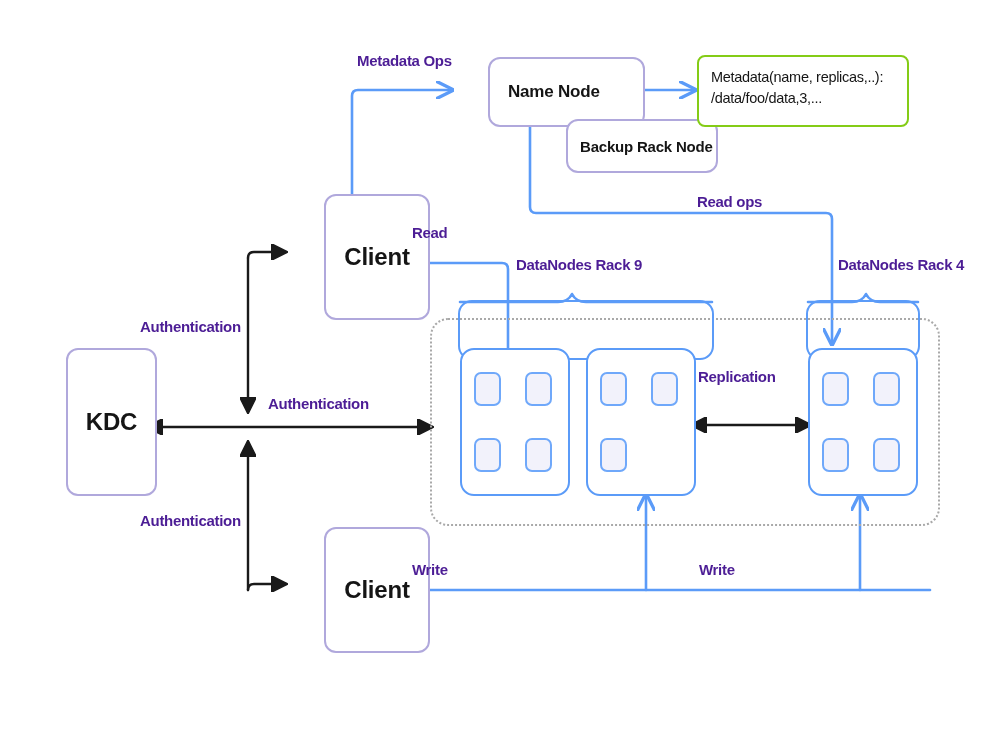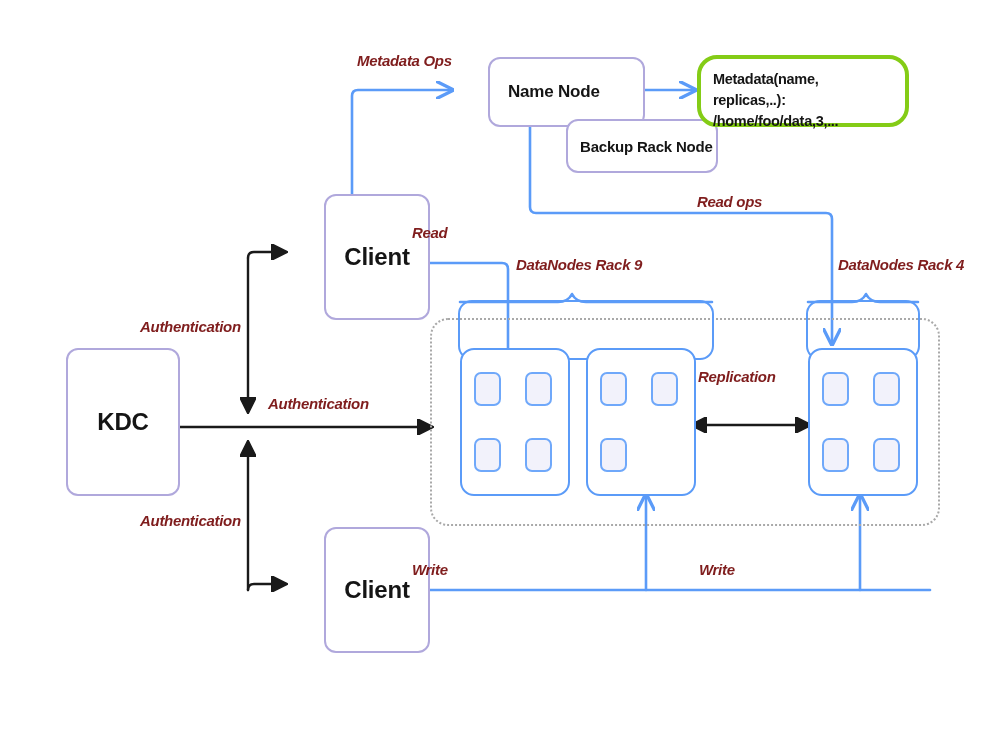--- a/index.html
+++ b/index.html
@@ -34,26 +34,25 @@
     align-items: center;
     justify-content: flex-start;
     color: #151515;
     font-weight: bold;
     letter-spacing: -0.2px;
     margin-left: 28px;
   }
   .node-box.centered { justify-content: center; }
   .lbl {
     position: absolute;
-    color: #7f1d1d;
+    color: #4c1d95;
     font-weight: bold;
     white-space: nowrap;
     letter-spacing: -0.3px;
     font-size: 15px;
-    font-style: italic;
   }
   .rack-shelf {
     position: absolute;
     box-sizing: border-box;
     border: 2.5px solid #5B9BF8;
     border-radius: 14px;
     background: transparent;
   }
   .dn-box {
     position: absolute;
@@ -74,26 +73,26 @@
   .cluster-dotted {
     position: absolute;
     box-sizing: border-box;
     border: 2px dotted #A9A9A9;
     border-radius: 18px;
     background: transparent;
   }
   .meta-box {
     position: absolute;
     box-sizing: border-box;
-    border: 4px solid #84cc16;
-    border-radius: 20px;
+    border: 2px solid #84cc16;
+    border-radius: 8px;
     background: #ffffff;
     padding: 10px 12px 8px 12px;
     color: #151515;
-    font-weight: bold;
+    font-weight: normal;
     font-size: 14.5px;
     line-height: 1.45;
     letter-spacing: -0.3px;
   }
 </style>
 </head>
 <body>
 
 <div id="canvas">
 
@@ -176,32 +175,32 @@
   <div class="node-box" style="left:460px; top:57px; width:157px; height:70px; font-size:17px; padding-left:18px;">
     <span>Name Node</span>
   </div>
 
   <div class="node-box" style="left:538px; top:119px; width:152px; height:54px; font-size:15px; padding-left:12px;">
     <span>Backup Rack Node</span>
   </div>
 
   <div class="meta-box" style="left:697px; top:55px; width:212px; height:72px;">
     <div>Metadata(name, replicas,..):</div>
-    <div>/home/foo/data,3,...</div>
+    <div>/data/foo/data,3,...</div>
   </div>
 
   <div class="node-box centered" style="left:296px; top:194px; width:106px; height:126px; font-size:24px;">
     <span>Client</span>
   </div>
 
   <div class="node-box centered" style="left:296px; top:527px; width:106px; height:126px; font-size:24px;">
     <span>Client</span>
   </div>
 
-  <div class="node-box centered" style="left:38px; top:348px; width:114px; height:148px; font-size:24px;">
+  <div class="node-box centered" style="left:38px; top:348px; width:91px; height:148px; font-size:24px;">
     <span>KDC</span>
   </div>
 
   <div class="lbl" style="left:357px; top:52px;">Metadata Ops</div>
 
   <div class="lbl" style="left:697px; top:193px;">Read ops</div>
 
   <div class="lbl" style="left:412px; top:224px;">Read</div>
 
   <div class="lbl" style="left:698px; top:368px;">Replication</div>

